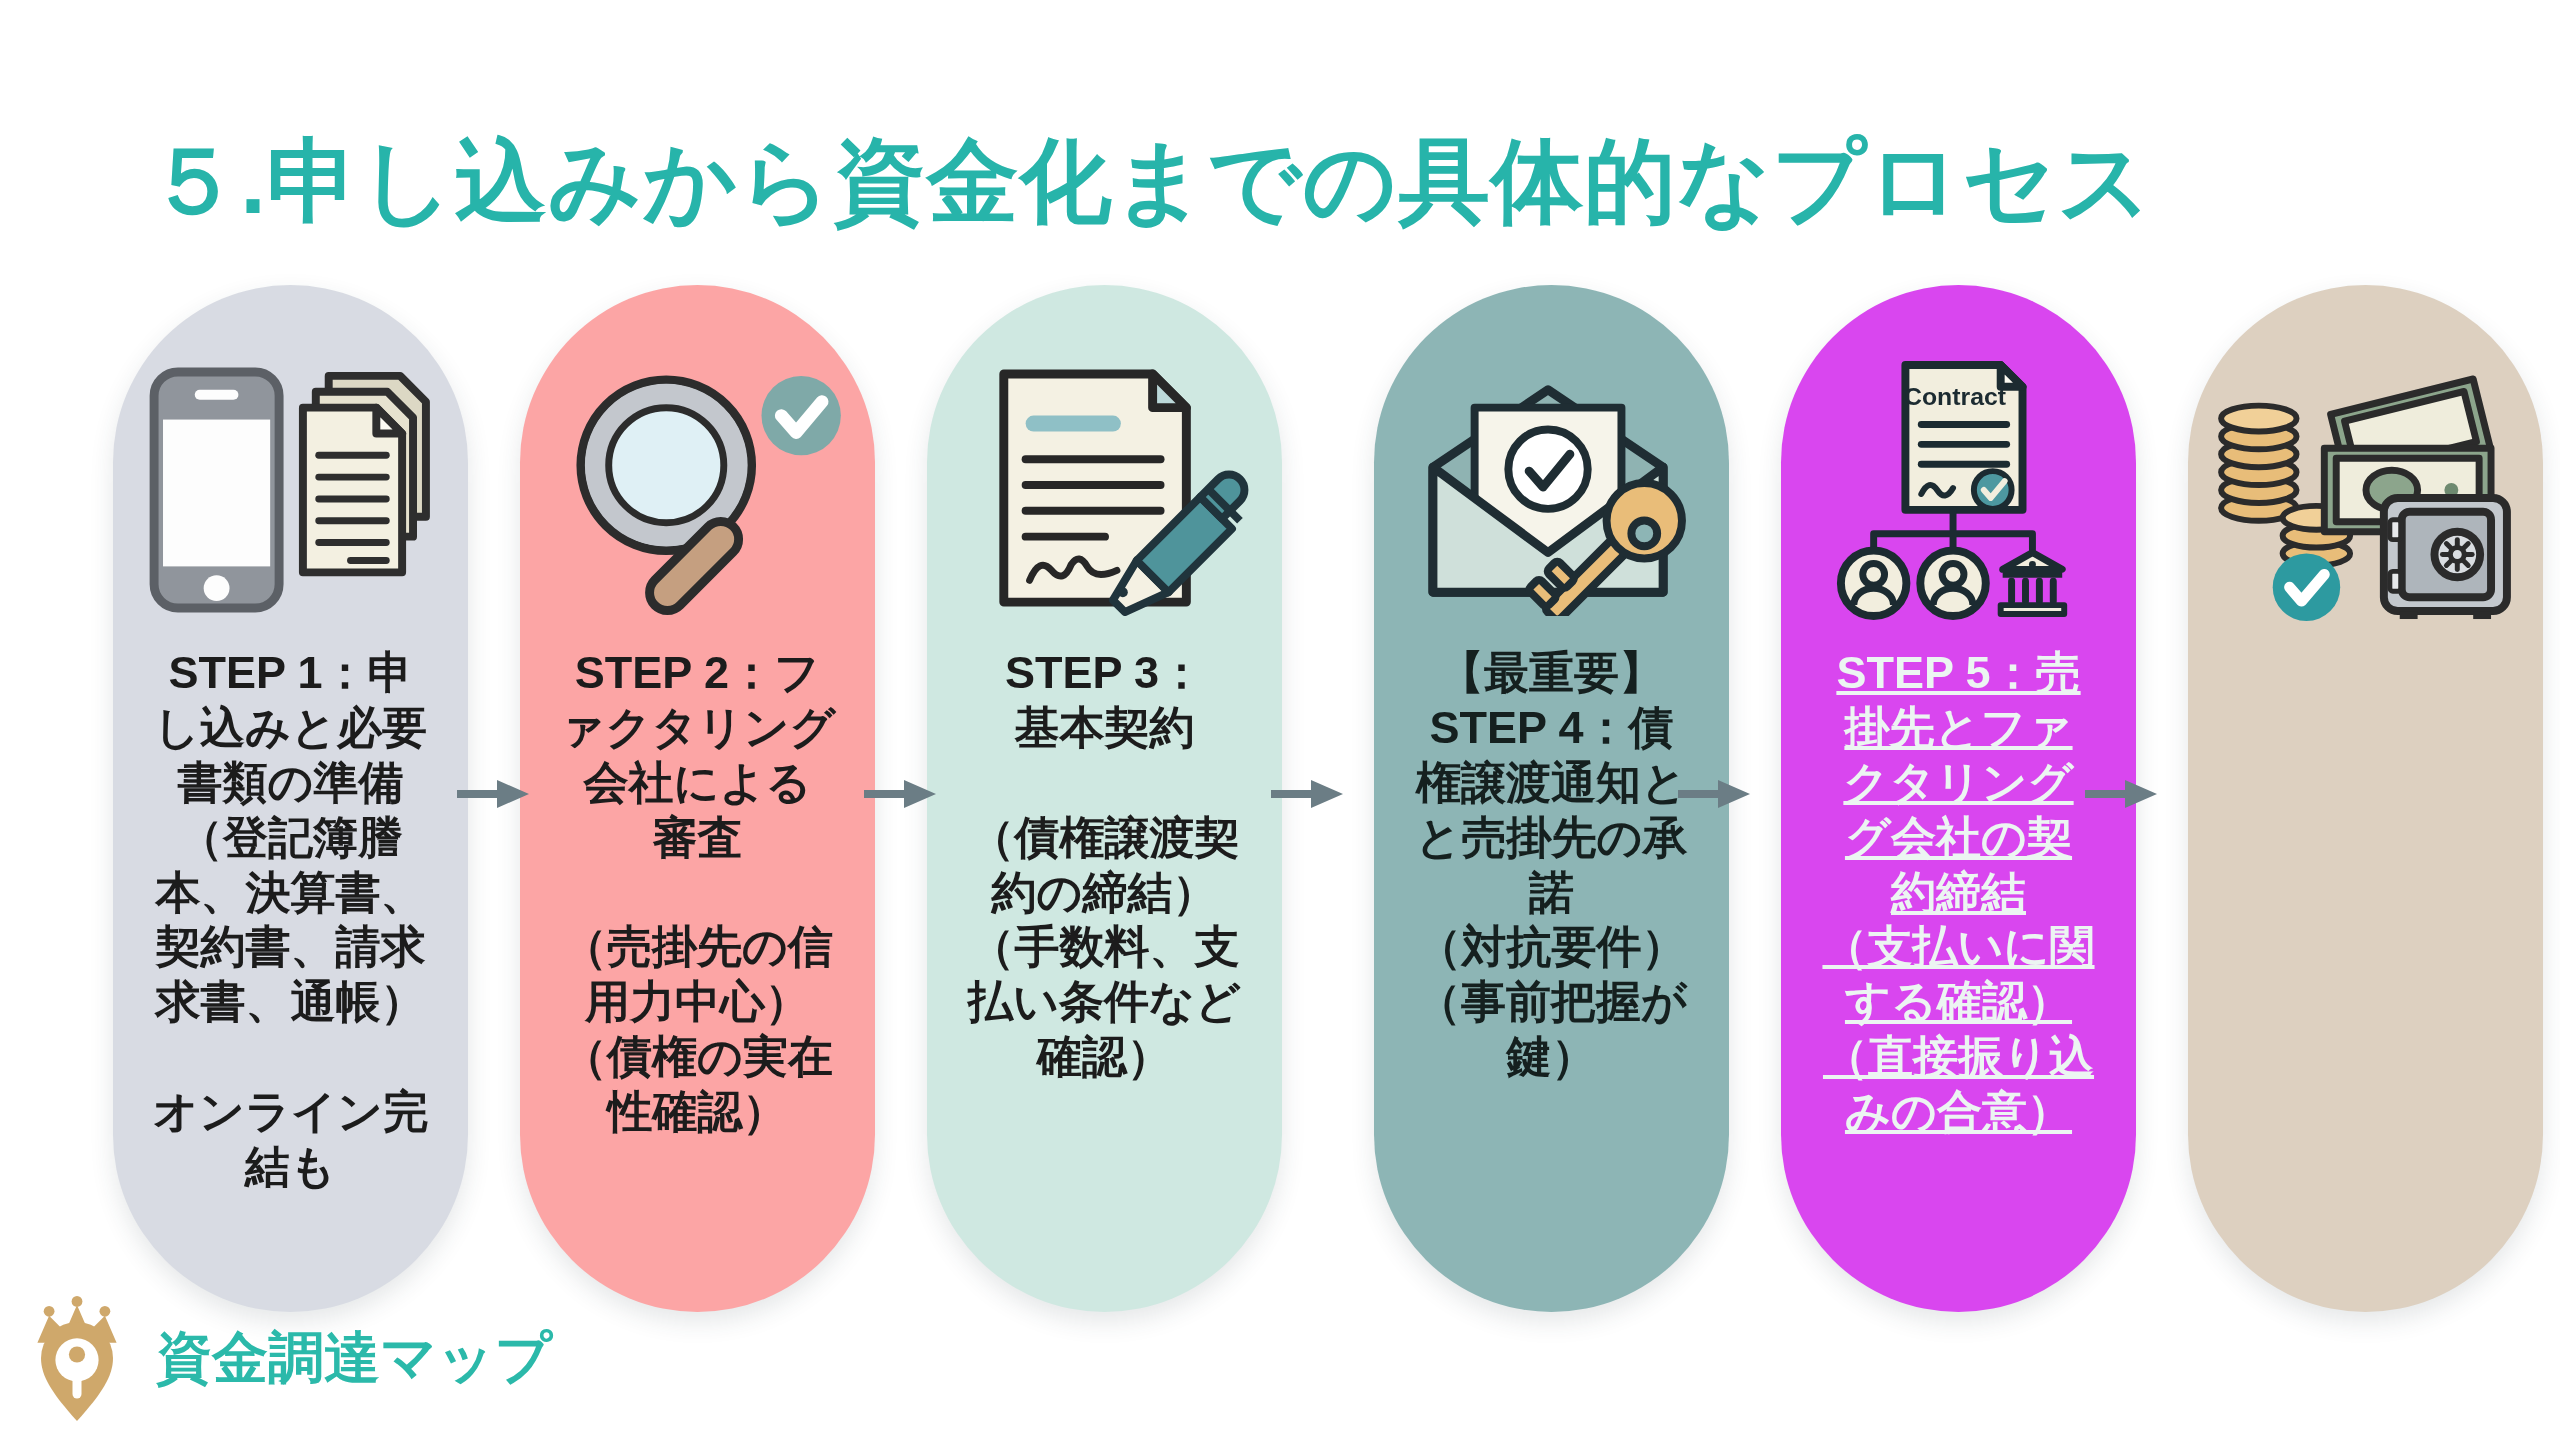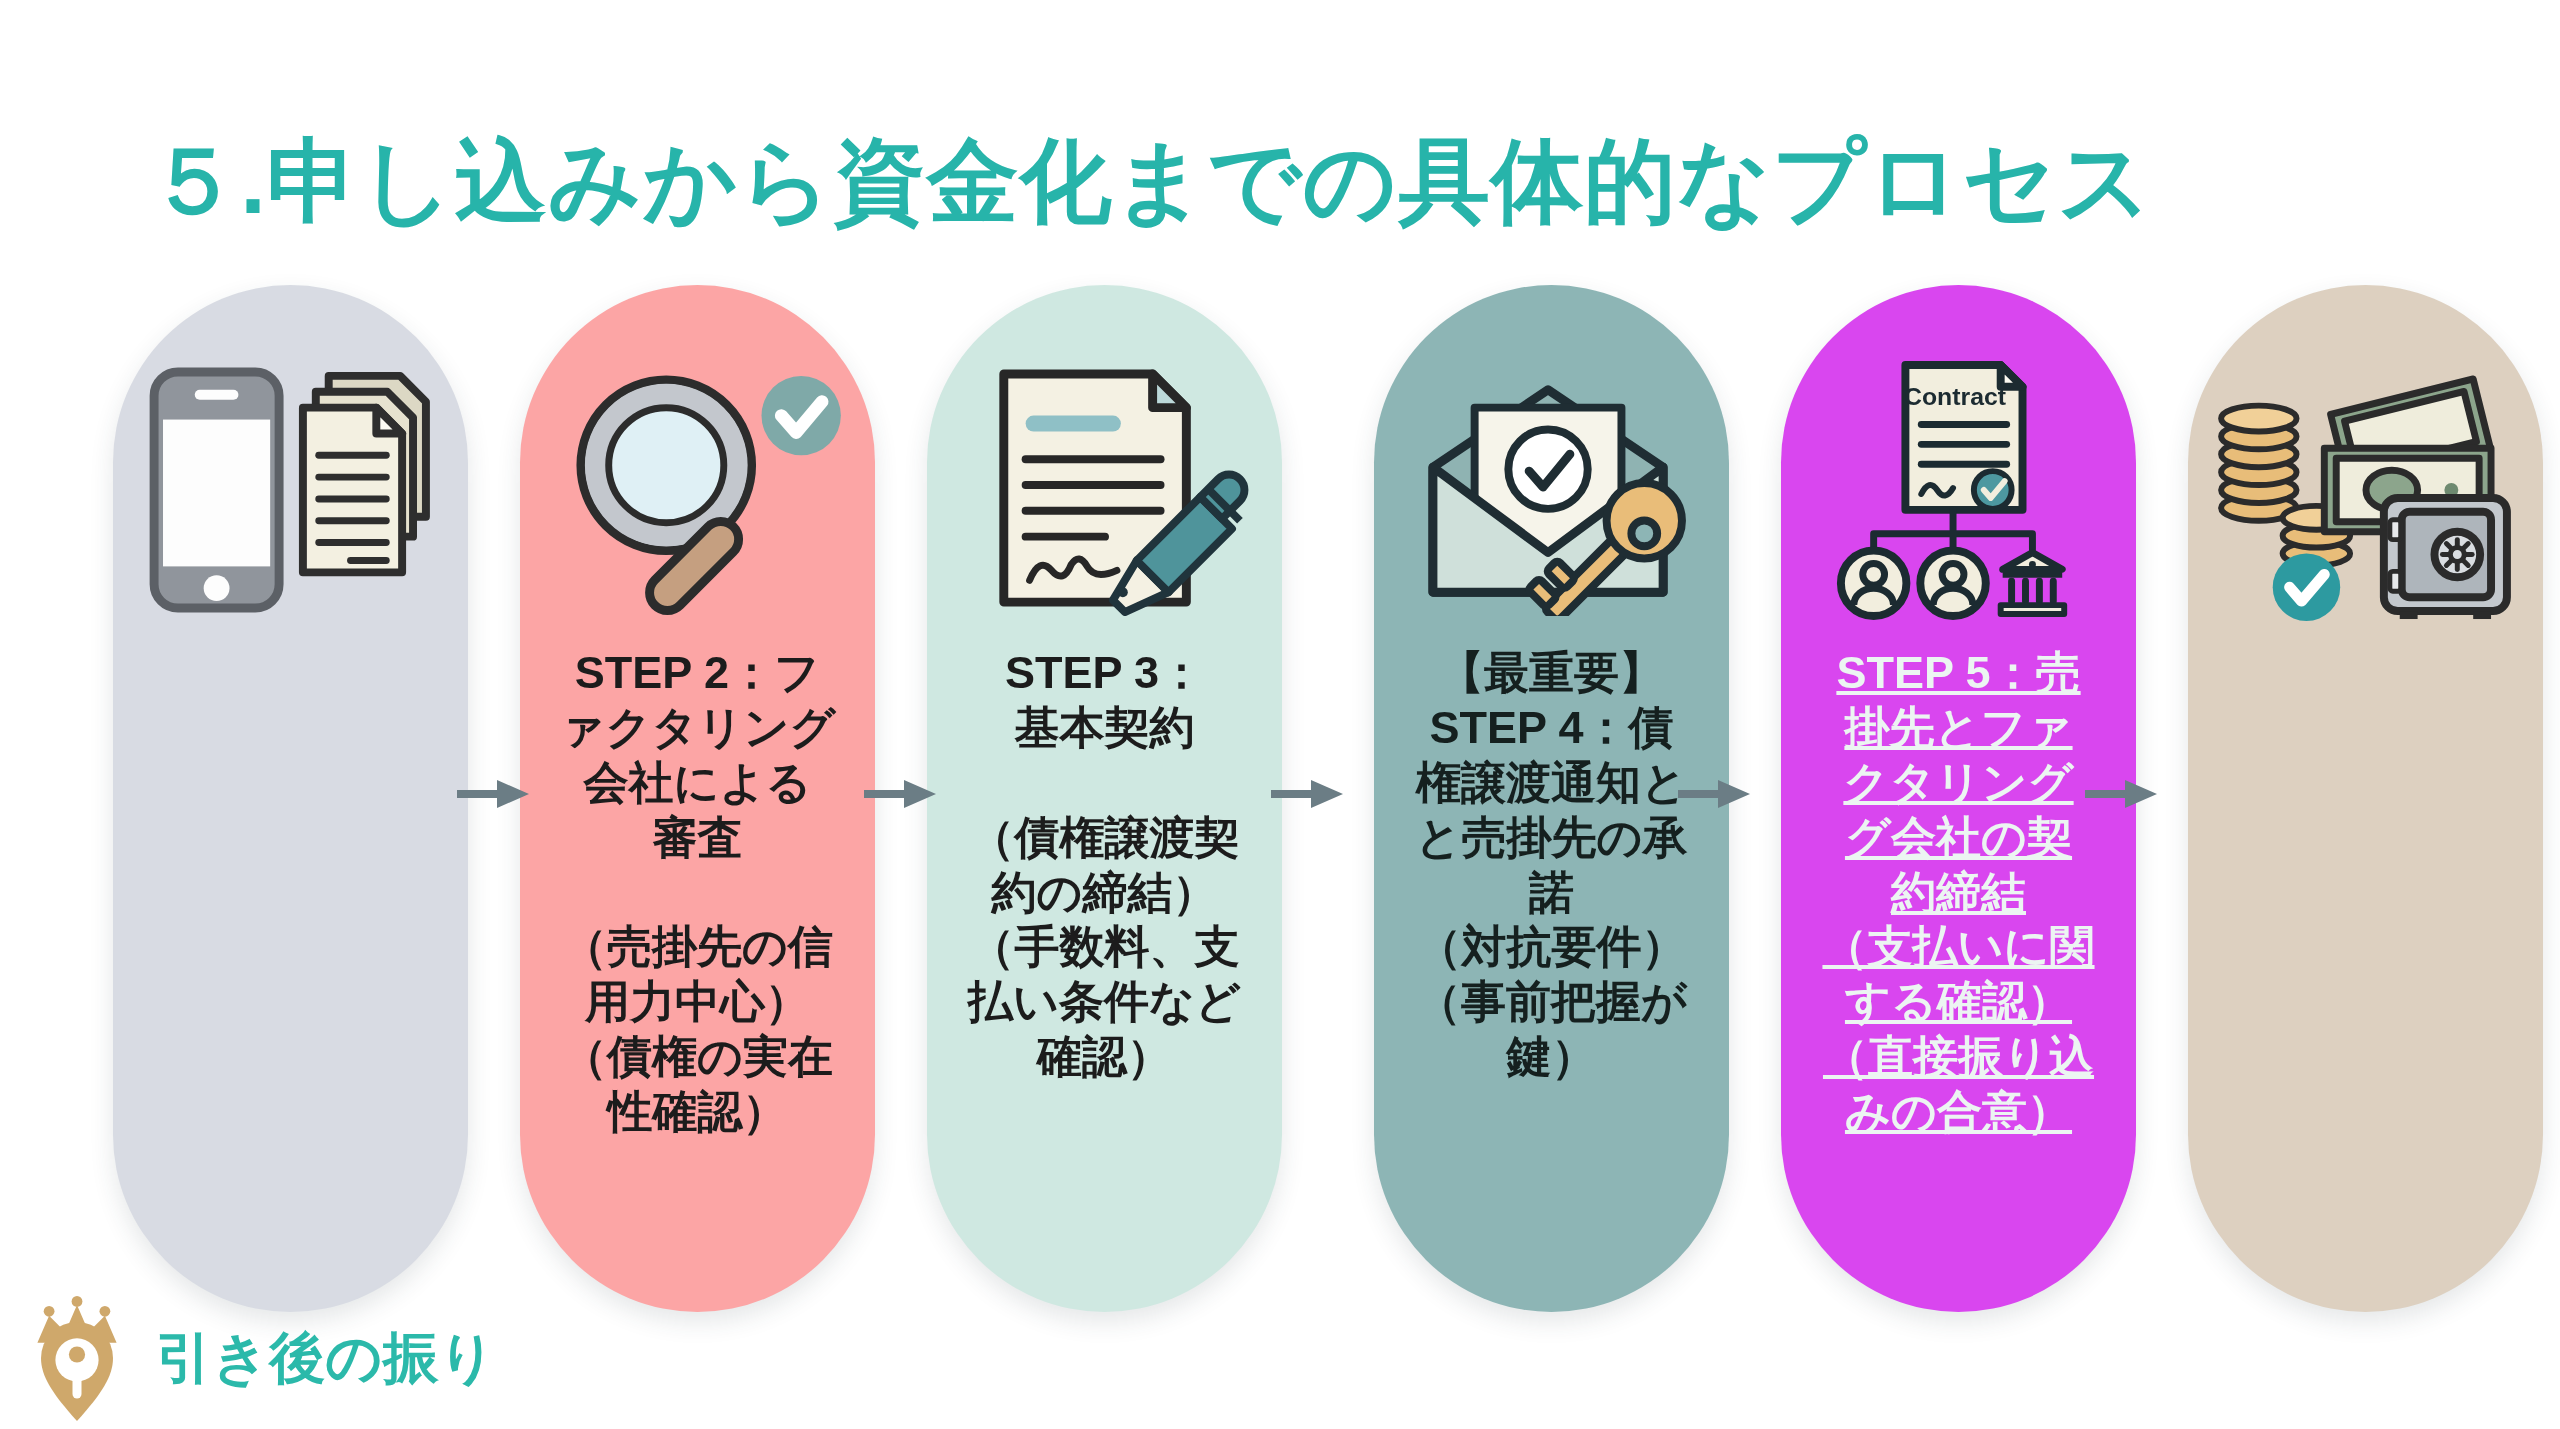--- a/index.html
+++ b/index.html
@@ -66,20 +66,30 @@
         <g stroke="#2e2e2e" stroke-width="7" stroke-linecap="round">
           <line x1="178" y1="92" x2="246" y2="92"></line>
           <line x1="178" y1="114" x2="246" y2="114"></line>
           <line x1="178" y1="136" x2="246" y2="136"></line>
           <line x1="178" y1="158" x2="246" y2="158"></line>
           <line x1="178" y1="180" x2="246" y2="180"></line>
           <line x1="210" y1="198" x2="246" y2="198"></line>
         </g>
       </svg>
     </div>
+    <p class="step-text" style="color: rgb(28, 28, 28);">STEP 1：申
+し込みと必要
+書類の準備
+（登記簿謄
+本、決算書、
+契約書、請求
+求書、通帳）
+
+オンライン完
+結も</p>
   </section>
 
   <section class="pill" style="background: #fca5a5;">
     <div class="icon-wrap">
       <svg width="298" height="252" viewBox="0 0 300 254">
         <g>
           <circle cx="118" cy="102" r="86" fill="#dff0f5" stroke="#2c2c2c" stroke-width="9"></circle>
           <circle cx="118" cy="102" r="70" fill="none" stroke="#c3c7cd" stroke-width="24"></circle>
           <circle cx="118" cy="102" r="58" fill="#dff0f5" stroke="#2c2c2c" stroke-width="7"></circle>
           <g transform="rotate(45 180 164)">
@@ -295,14 +305,14 @@
       <path d="M26 52 L39 22 L57 40 L70 10 L83 40 L101 22 L114 52 Z"></path>
       <circle cx="39" cy="17" r="6"></circle>
       <circle cx="70" cy="6" r="6"></circle>
       <circle cx="101" cy="17" r="6"></circle>
       <path d="M70 139 C 42 108 30 89 30 69 a40 40 0 0 1 80 0 c0 20 -12 39 -40 70 z"></path>
     </g>
     <circle cx="70" cy="71" r="24" fill="#ffffff"></circle>
     <circle class="logo-gold-fill" cx="70" cy="65" r="9" fill="#cfa86b"></circle>
     <rect x="65" y="84" width="10" height="30" rx="5" fill="#ffffff"></rect>
   </svg>
-  <span class="logo-text" style="color: rgb(43, 185, 170);">引き後の振り</span>
+  <span class="logo-text" style="color: rgb(43, 185, 170);">資金調達マップ</span>
 </div>
 
 </body></html>

